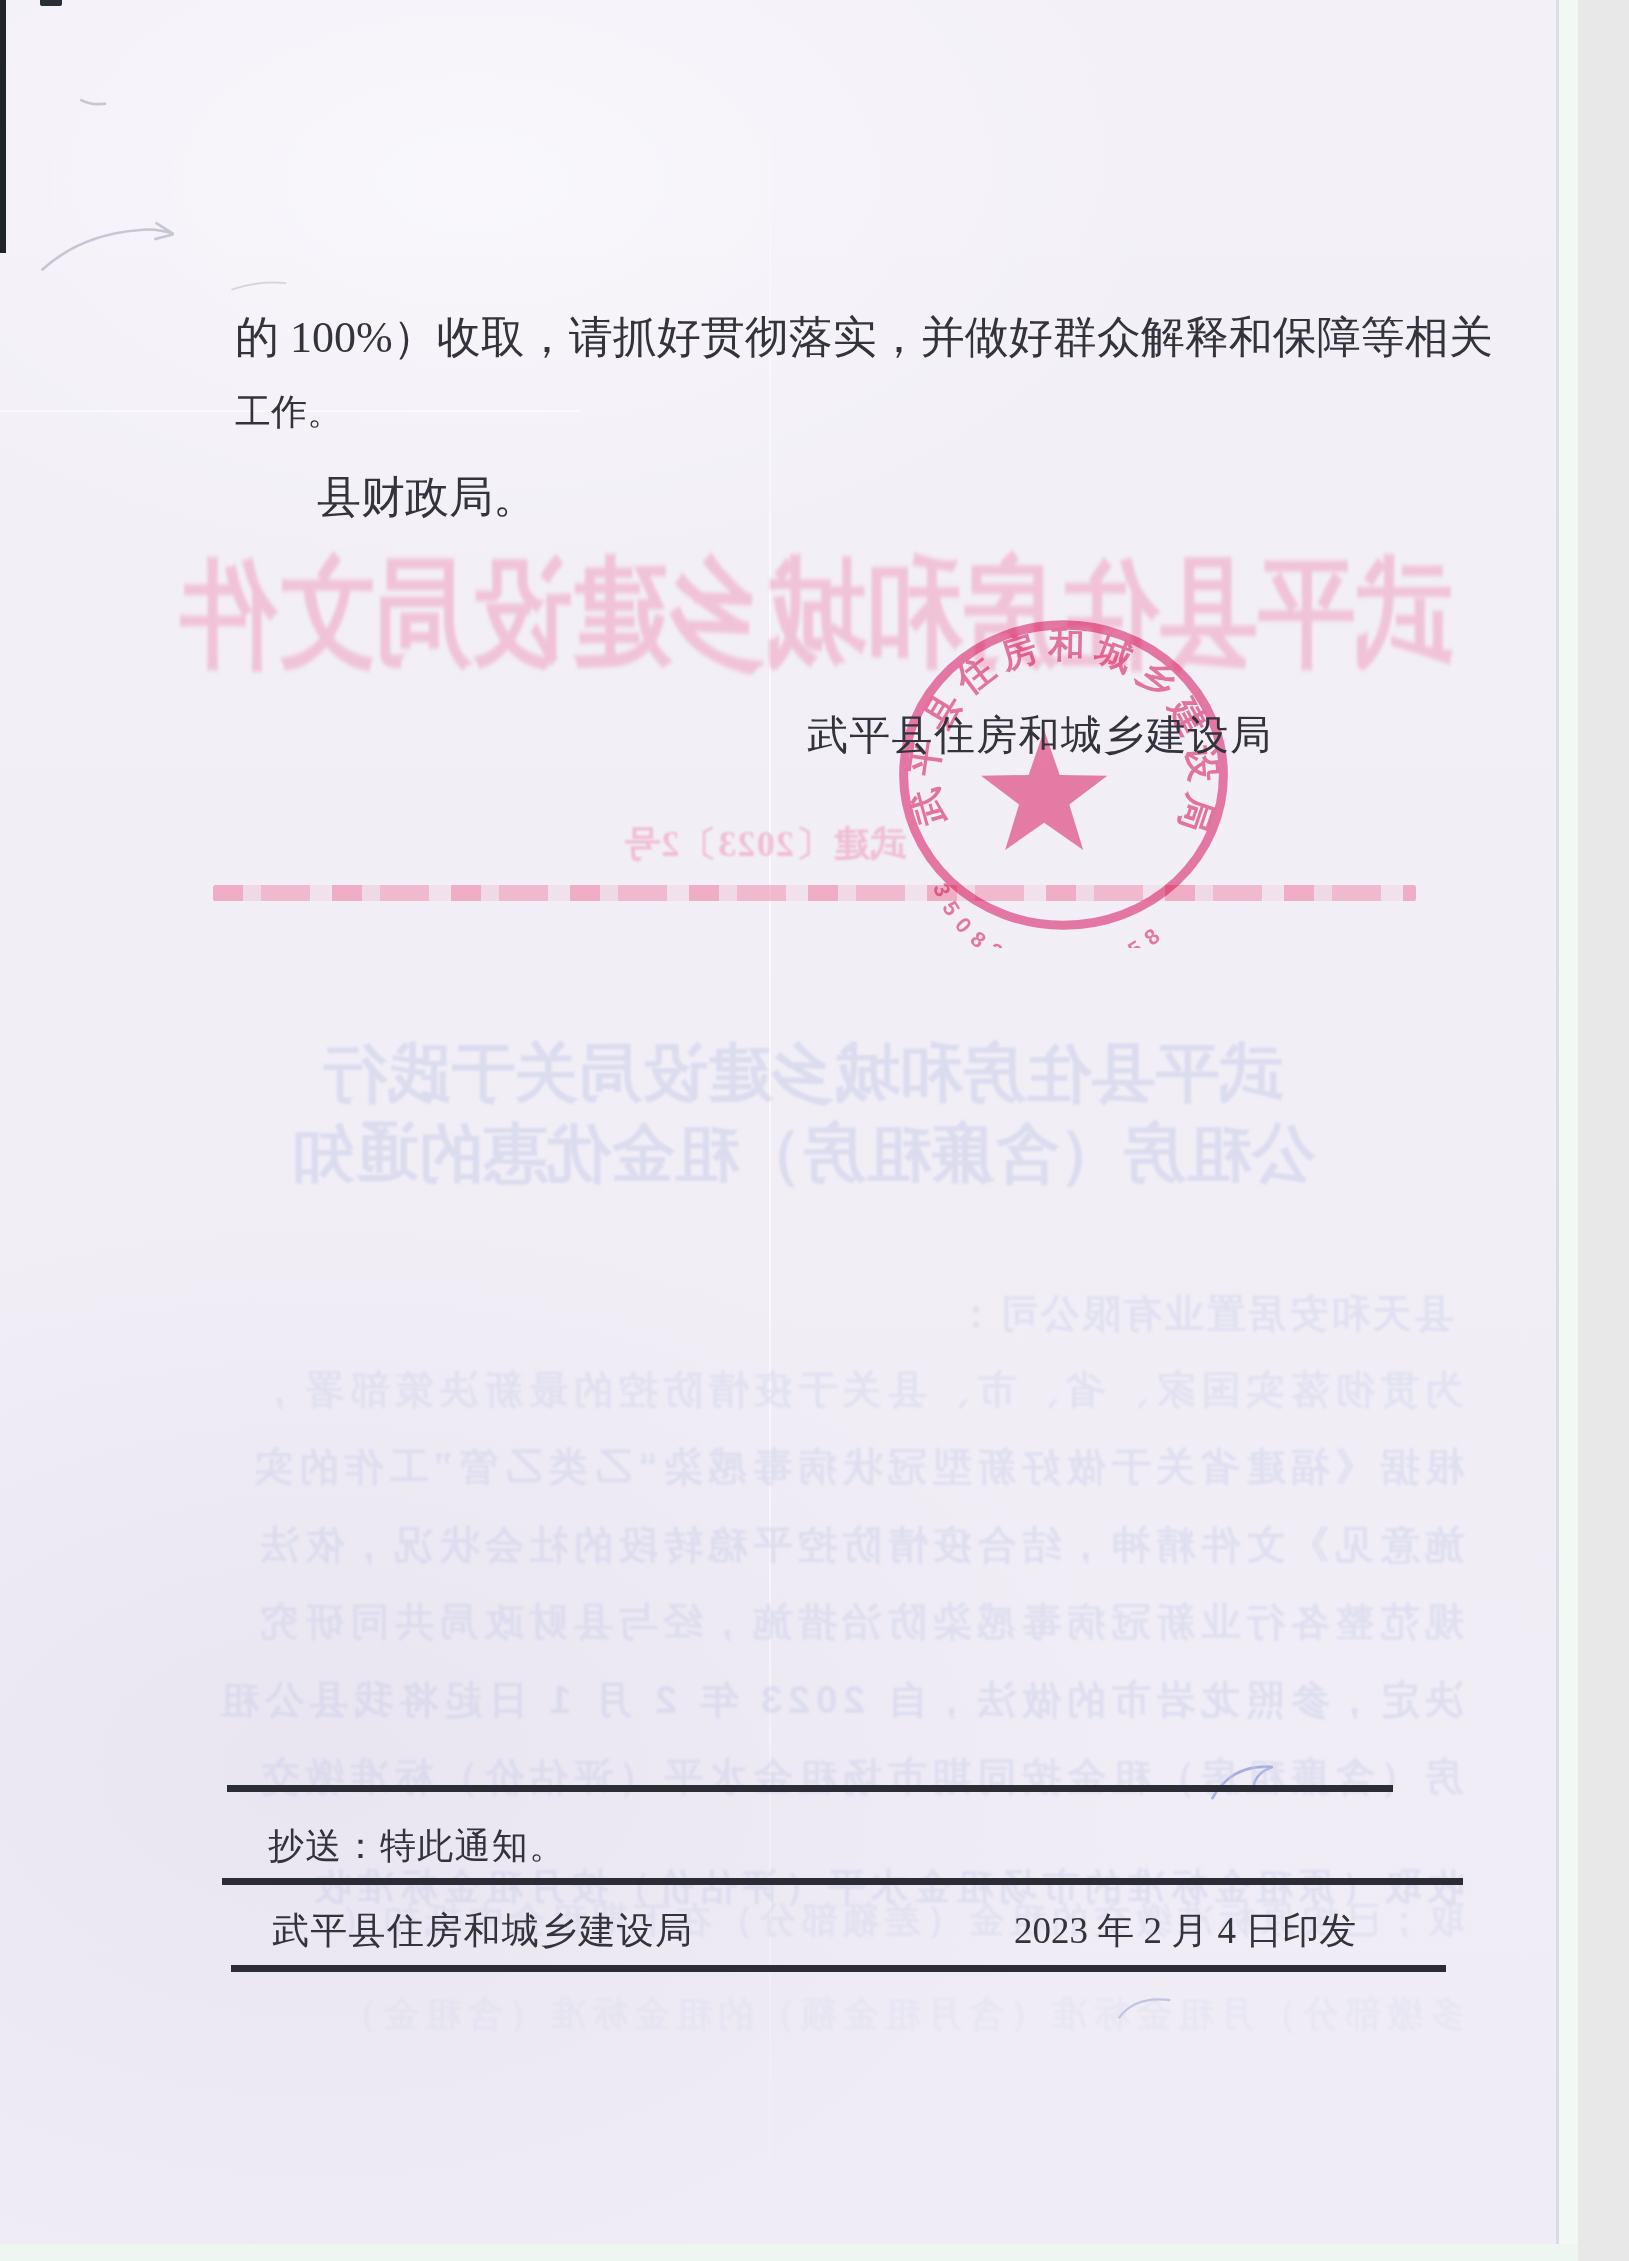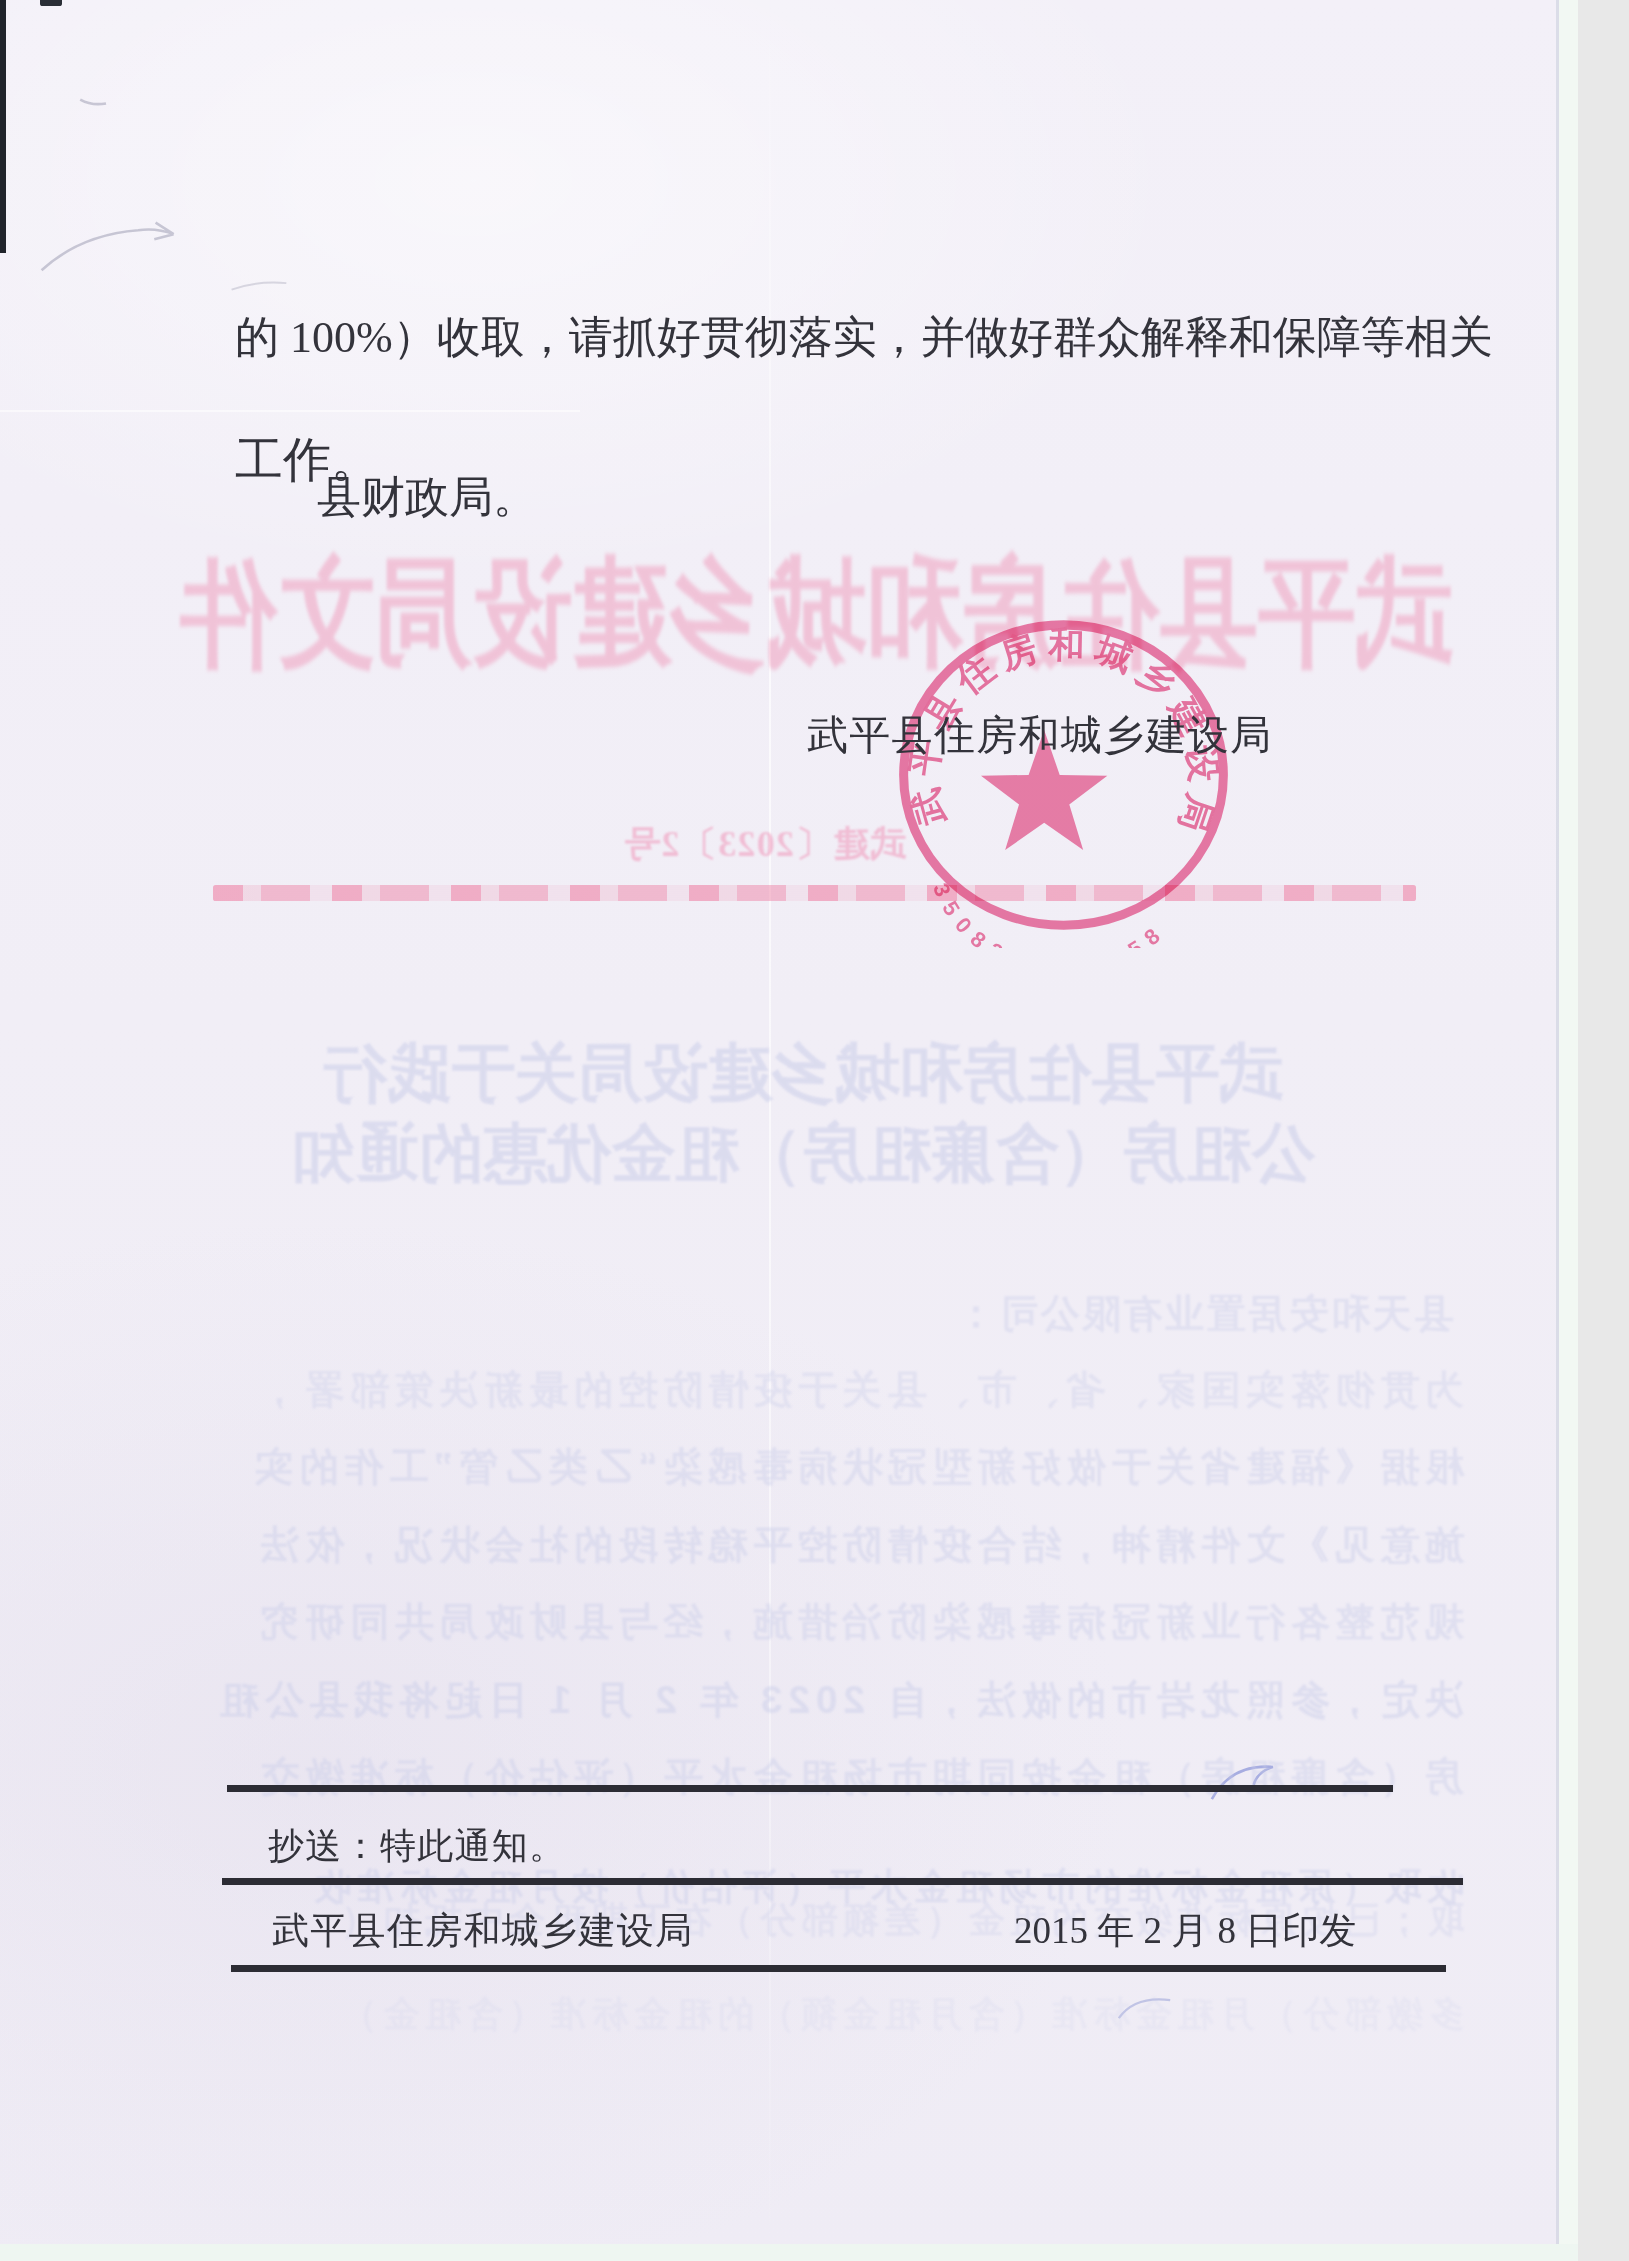--- a/index.html
+++ b/index.html
@@ -62,21 +62,21 @@
     <path d="M20 70 q30 -55 95 -50 q-25 8 -30 28" stroke="#6b79cf" stroke-width="4" fill="none" opacity=".55"></path>
   </svg>
   <svg class="abs" style="left:1109px; top:1986px;" width="71" height="45" viewBox="0 0 110 70">
     <path d="M15 50 q25 -35 80 -28" stroke="#7b86cc" stroke-width="3.5" fill="none" opacity=".4"></path>
   </svg>
 
   <div class="abs ghost-pink" style="left:170px; top:549px; width:1290px; text-align:center; font-size:98px; letter-spacing:0px;
               transform:scaleX(-1) scaleY(1.22); opacity:.42; filter:blur(1.6px); color:#ef87ad;">武平县住房和城乡建设局文件</div>
 
   <div class="abs ink" style="left:235px; top:308px; font-size:44px;">的 100%）收取，请抓好贯彻落实，并做好群众解释和保障等相关</div>
-  <div class="abs ink" style="left:235px; top:388px; font-size:48px;margin-top:40px;">工作。</div>
+  <div class="abs ink" style="left:235px; top:388px; font-size:36px;">工作。</div>
   <div class="abs ink" style="left:317px; top:468px; font-size:44px;">县财政局。</div>
 
   <div class="abs ghost-pink" style="left:584px; top:820px; width:361px; text-align:center; font-size:36px; letter-spacing:1.3px;">武建〔2023〕2号</div>
 
   <div class="redrule"></div>
 
   <div class="seal-wrap">
     <svg width="361" height="342" viewBox="0 0 560 530">
       <g stroke="#ee5f92" fill="#ee5f92">
         <ellipse cx="280" cy="262" rx="248" ry="233" fill="none" stroke-width="14" opacity=".92"></ellipse>
@@ -106,17 +106,17 @@
   <div class="abs ghost" style="left:213px; top:1673px; width:1251px; font-size:39px; letter-spacing:5.8px; opacity:.44;">决定，参照龙岩市的做法，自 2023 年 2 月 1 日起将我县公租</div>
   <div class="abs ghost" style="left:213px; top:1750px; width:1251px; font-size:39px; letter-spacing:5.8px; opacity:.40;">房（含廉租房）租金按同期市场租金水平（评估价）标准缴交</div>
   <div class="abs ghost" style="left:213px; top:1862px; width:1251px; font-size:37px; letter-spacing:5.8px; opacity:.42;">收取（原租金标准的市场租金水平（评估价）按月租金标准收</div>
   <div class="abs ghost" style="left:213px; top:1896px; width:1251px; font-size:36px; letter-spacing:5.8px; opacity:.30;">取；已按原标准缴交的租金（差额部分）在下期租金中抵扣（</div>
   <div class="abs ghost" style="left:213px; top:1990px; width:1251px; font-size:36px; letter-spacing:5.8px; opacity:.18;">多缴部分）月租金标准（含月租金额）的租金标准（含租金）</div>
 
   <div class="rule" style="left:227px; top:1785px; width:1166px;"></div>
   <div class="abs ink" style="left:268px; top:1822px; font-size:36px; letter-spacing:1.3px; z-index:5;">抄送：特此通知。</div>
   <div class="rule" style="left:222px; top:1878px; width:1241px;"></div>
   <div class="abs ink" style="left:272px; top:1906px; font-size:37px; letter-spacing:1.3px; z-index:5;">武平县住房和城乡建设局</div>
-  <div class="abs ink" style="left:1014px; top:1906px; font-size:37px; z-index:5;">2015 年 2 月 8 日印发</div>
+  <div class="abs ink" style="left:1014px; top:1906px; font-size:37px; z-index:5;">2023 年 2 月 4 日印发</div>
   <div class="rule" style="left:231px; top:1965px; width:1215px;"></div>
 
 </div>
 
 
 </body></html>

